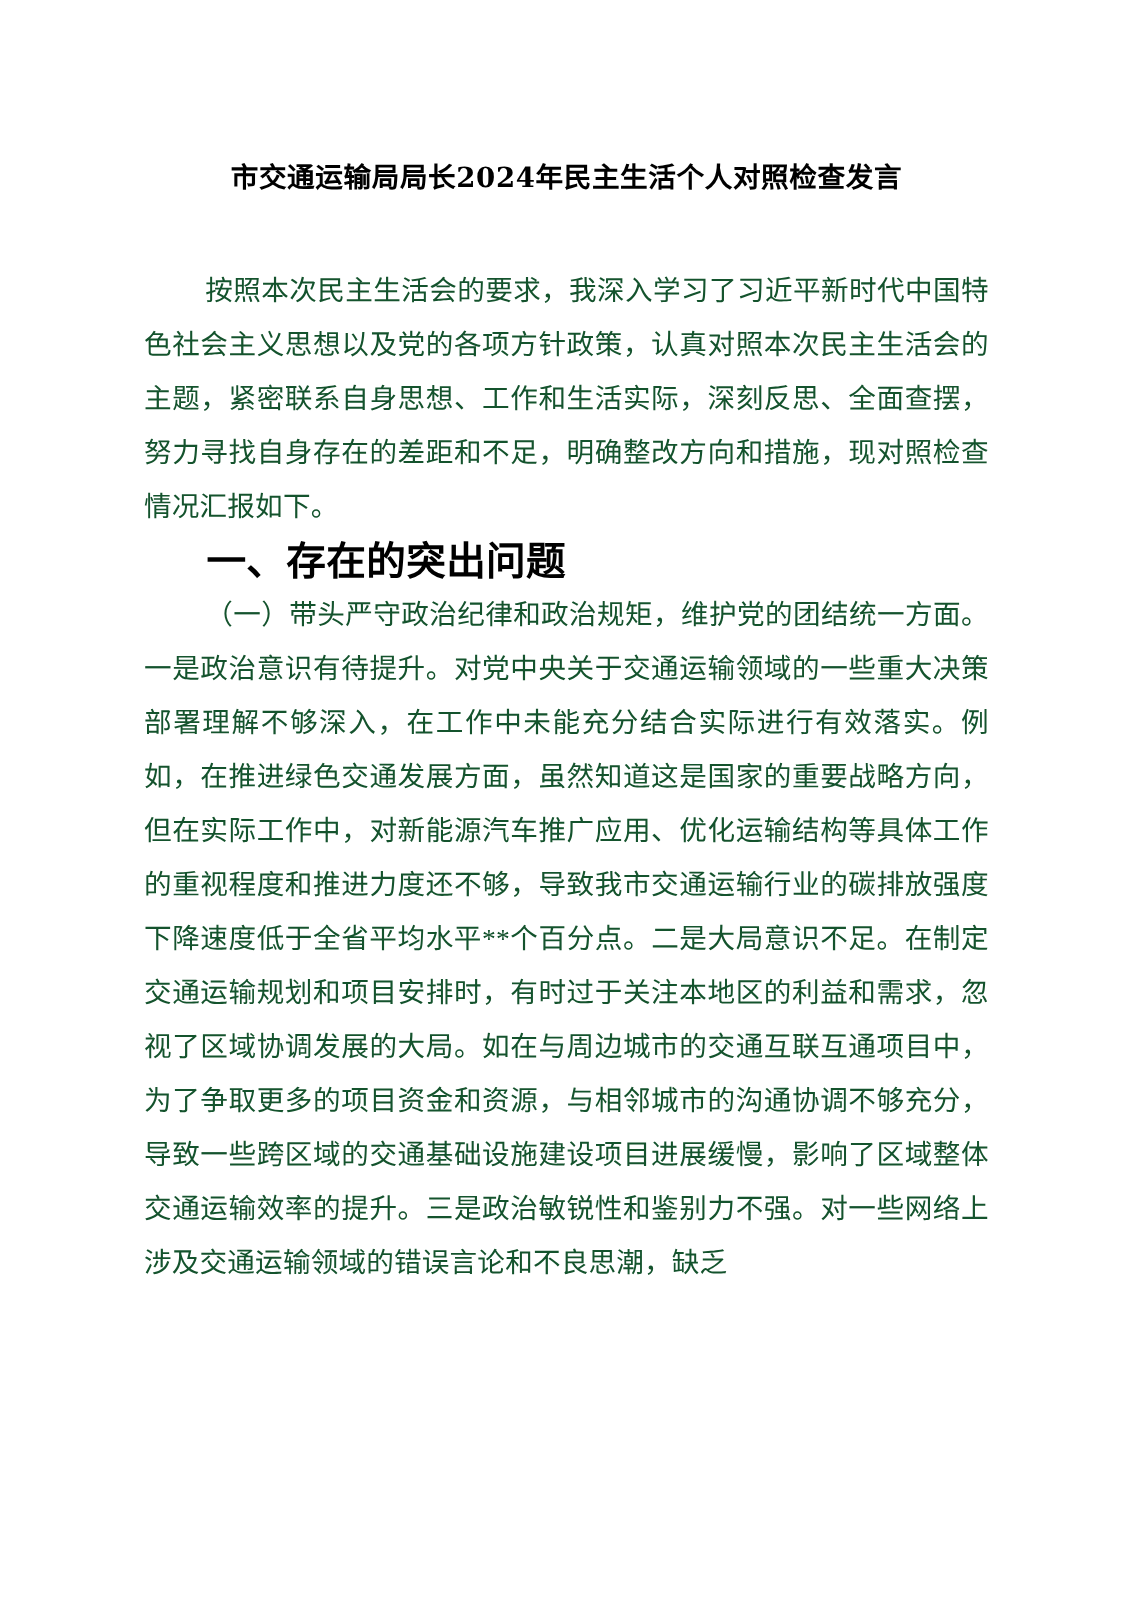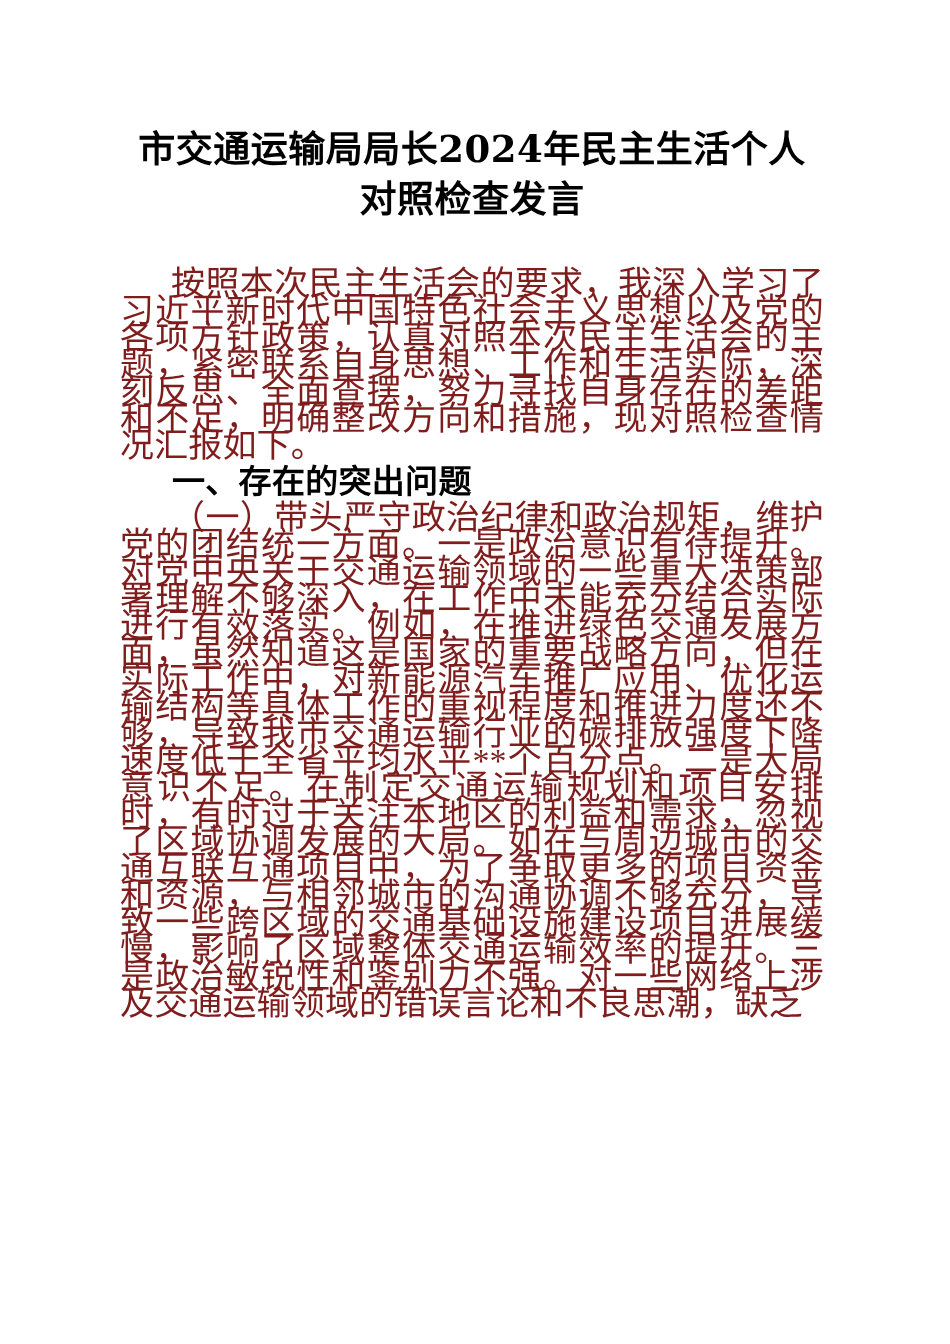--- a/index.html
+++ b/index.html
@@ -23,21 +23,21 @@
     position: absolute;
     left: 120px;
     top: 0;
     width: 704px;
   }
 
   
   .doc-title {
     font-family: "DejaVu Serif", "Liberation Serif", serif;
     font-weight: 700;
-    font-size: 37px;
+    font-size: 23px;
     line-height: 50px;
     text-align: center;
     color: #000000;
     letter-spacing: 0.5px;
     margin: 0;
     padding-top: 124px;
     word-break: break-all;
   }
 
   
@@ -48,23 +48,23 @@
     line-height: 45px;
     color: #000000;
     text-indent: 52px;
     margin: 0;
     letter-spacing: 0.3px;
   }
 
   
   .body-para {
     font-family: "Liberation Serif", "DejaVu Serif", serif;
-    font-size: 34px;
-    line-height: 27px;
-    color: #7f1d1d;
+    font-size: 23px;
+    line-height: 45px;
+    color: #14532d;
     text-align: justify;
     text-justify: inter-ideograph;
     text-indent: 51px;
     margin: 0;
     letter-spacing: 0.15px;
     word-break: break-all;
     -webkit-font-smoothing: antialiased;
   }
 
   .spacer-title-body {

